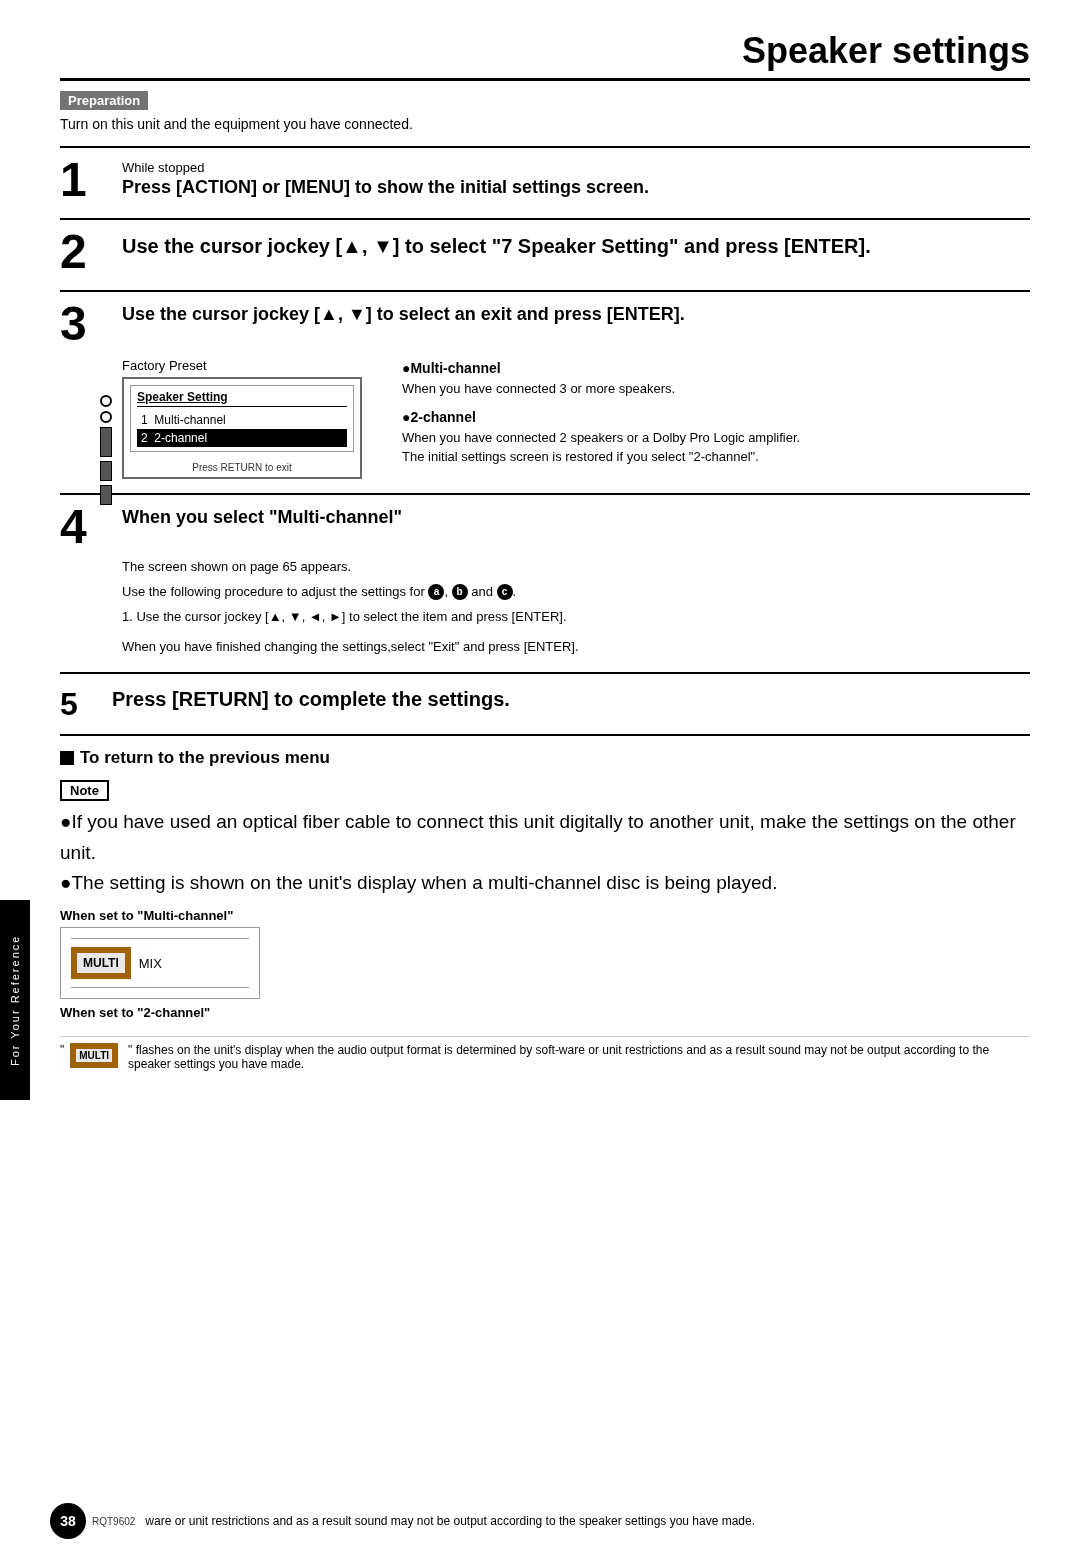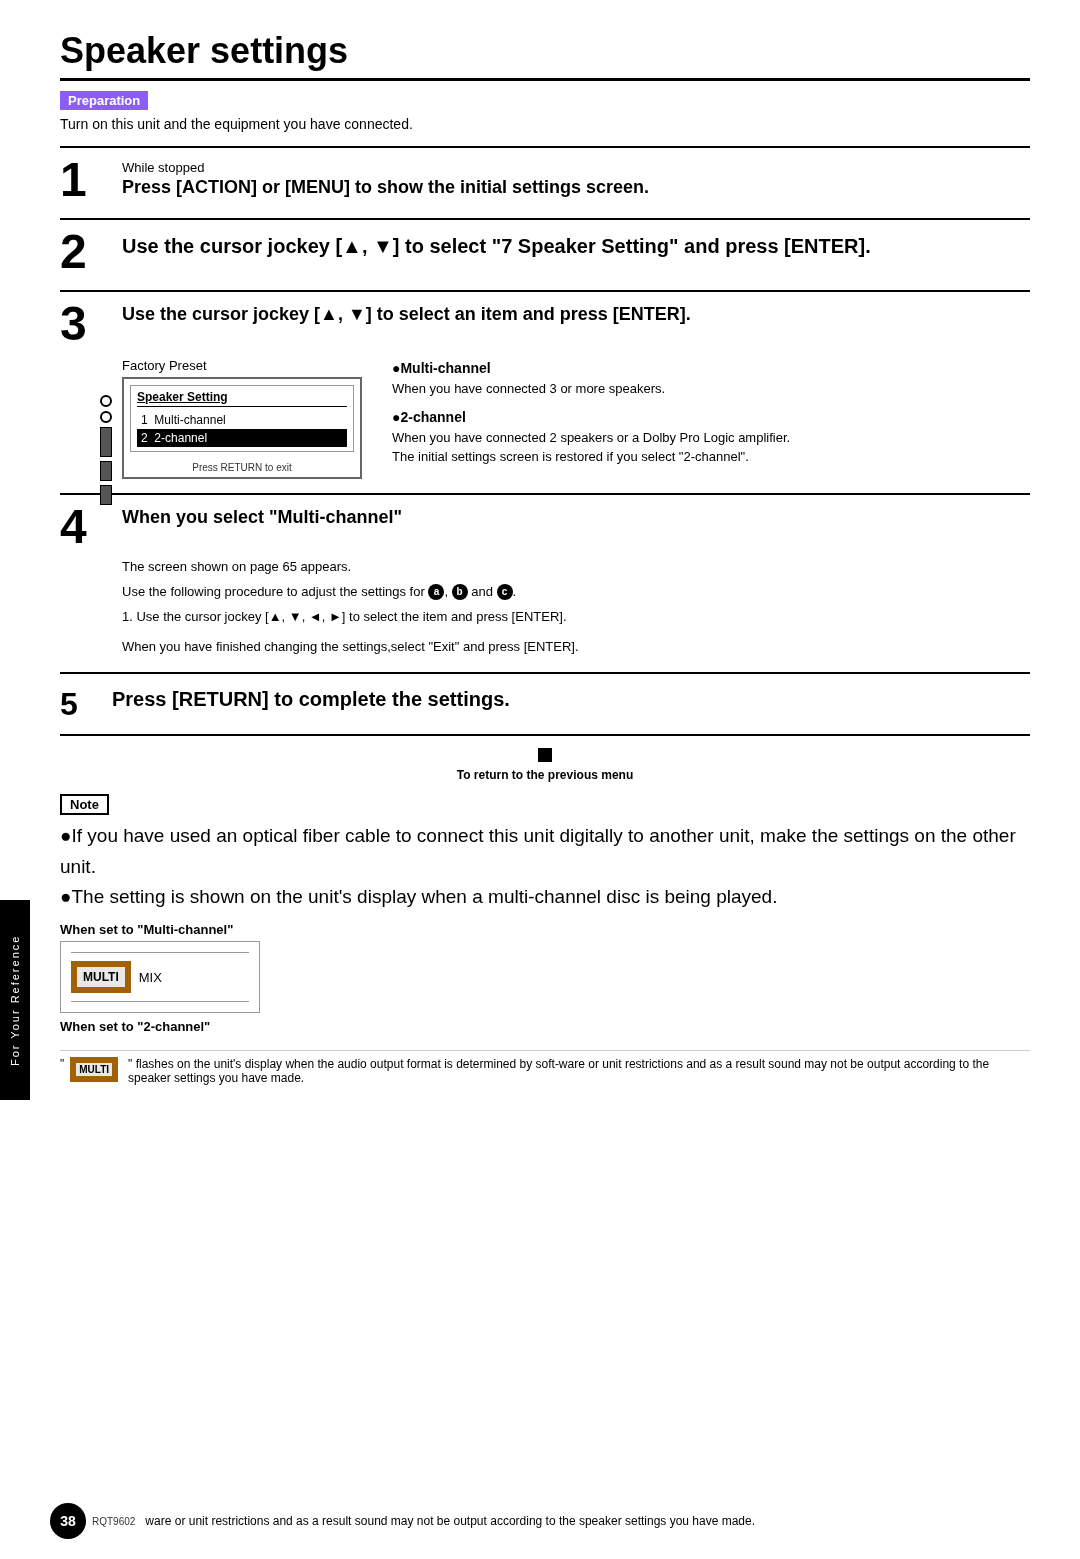--- a/index.html
+++ b/index.html
@@ -13,25 +13,26 @@
       position: relative;
       padding: 30px 50px 60px 60px;
     }
 
     .page-title {
       font-size: 36px;
       font-weight: bold;
       margin-bottom: 10px;
       border-bottom: 3px solid #000;
       padding-bottom: 6px;
+      text-align: right;
     }
 
     .preparation-badge {
       display: inline-block;
-      background: #8b5cf6;
+      background: #737373;
       color: #fff;
       font-size: 13px;
       font-weight: bold;
       padding: 2px 8px;
       margin-bottom: 6px;
     }
 
     .prep-text {
       font-size: 14px;
       margin-bottom: 14px;
@@ -94,21 +95,21 @@
 
     .step3-header {
       display: flex;
       align-items: flex-start;
       gap: 12px;
       margin-bottom: 10px;
     }
 
     .step3-body {
       display: flex;
-      gap: 30px;
+      gap: 40px;
       margin-left: 62px;
     }
 
     .factory-preset-label {
       font-size: 13px;
       margin-bottom: 4px;
     }
 
     .screen-mockup {
       border: 2px solid #666;
@@ -219,24 +220,23 @@
     }
 
     .return-section {
       margin: 12px 0;
     }
 
     .return-header {
       display: flex;
       align-items: center;
       gap: 6px;
-      font-size: 12px;
-      font-weight: bold;
-      margin-bottom: 4px;
-      flex-direction: column;
+      font-size: 17px;
+      font-weight: bold;
+      margin-bottom: 4px;
     }
 
     .black-square {
       width: 14px;
       height: 14px;
       background: #000;
       display: inline-block;
     }
 
     .note-badge {
@@ -362,21 +362,21 @@
   <div class="step-content">
     <div class="step2-text">Use the cursor jockey [▲, ▼] to select "7 Speaker Setting" and press [ENTER].</div>
   </div>
 </div>
 
 
 <div class="step3-area">
   <div class="step3-header">
     <div class="step3-num">3</div>
     <div class="step-content">
-      <div class="step-main">Use the cursor jockey [▲, ▼] to select an item and press [ENTER].</div>
+      <div class="step-main">Use the cursor jockey [▲, ▼] to select an exit and press [ENTER].</div>
     </div>
   </div>
   <div class="step3-body">
 
     <div style="position:relative;">
       <div class="factory-preset-label">Factory Preset</div>
       <div style="position:relative; display:inline-block;">
         
         <div style="position:absolute; left:-22px; top:18px; display:flex; flex-direction:column; gap:4px; align-items:center;">
           <div style="width:12px;height:12px;border-radius:50%;border:2px solid #000;background:#fff;"></div>

